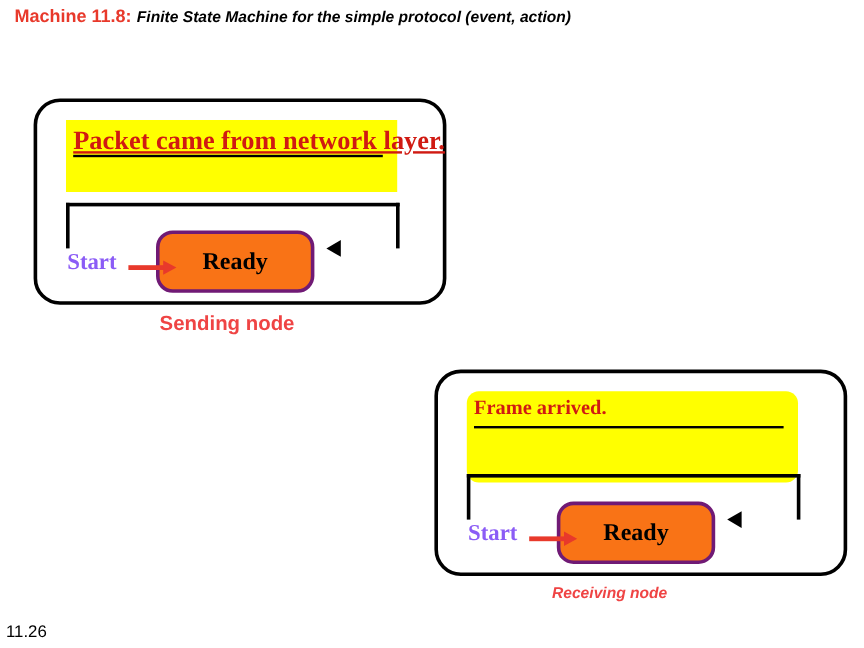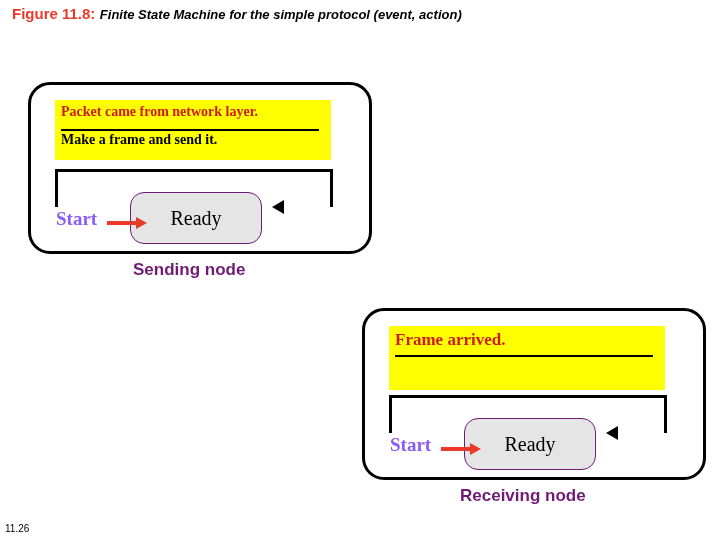--- a/index.html
+++ b/index.html
@@ -93,113 +93,112 @@
     position: absolute;
     width: 0;
     height: 0;
     border-top: 6px solid transparent;
     border-bottom: 6px solid transparent;
     border-left: 11px solid #e8392b;
   }
 
   .state {
     position: absolute;
-    background: #e5e5e5;
-    border: 1px solid #701a75;
+    background: #f97316;
+    border: 3px solid #701a75;
     border-radius: 14px;
     box-sizing: border-box;
     display: flex;
     align-items: center;
     justify-content: center;
     font-family: "Liberation Serif", serif;
-    font-weight: normal;
+    font-weight: bold;
     color: #000000;
   }
 
   .start-label {
     position: absolute;
     font-family: "Liberation Serif", serif;
     font-weight: bold;
     color: #8b5cf6;
     white-space: nowrap;
   }
   .start-arrow-line {
     position: absolute;
     height: 4px;
     background: #e8392b;
   }
 
   .node-caption {
     position: absolute;
     font-family: "Liberation Sans", sans-serif;
     font-weight: bold;
-    color: #701a75;
+    color: #ef4444;
     white-space: nowrap;
   }
 
   
   #sending-node { left: 28px; top: 82px; width: 344px; height: 172px; }
   #sending-node .machine-box { width: 344px; height: 172px; }
   #sending-node .event-box { left: 27px; top: 18px; width: 276px; height: 60px; }
-  #sending-node .event-line { font-size: 14px; }
+  #sending-node .event-line { font-size: 22px; text-decoration: underline; }
   #sending-node .event-top { position: absolute; left: 6px; top: 4px; }
   #sending-node .event-rule { left: 6px; top: 29px; width: 258px; }
   #sending-node .event-bottom { position: absolute; left: 6px; top: 32px; }
   #sending-node .loop { left: 27px; top: 87px; width: 278px; height: 38px; }
   #sending-node .arrowhead-left { left: 244px; top: 118px; }
   #sending-node .state { left: 102px; top: 110px; width: 132px; height: 52px; font-size: 20px; }
   #sending-node .start-label { left: 28px; top: 126px; font-size: 19px; }
   #sending-node .start-arrow-line { left: 79px; top: 139px; width: 30px; }
   #sending-node .arrowhead-right { left: 108px; top: 135px; }
   #sending-node .node-caption { left: 105px; top: 178px; font-size: 17px; }
 
   
   #receiving-node { left: 362px; top: 308px; width: 344px; height: 172px; }
   #receiving-node .machine-box { width: 344px; height: 172px; }
-  #receiving-node .event-box { left: 27px; top: 18px; width: 276px; height: 64px; }
+  #receiving-node .event-box { left: 27px; top: 18px; width: 276px; height: 76px; border-radius: 10px; }
   #receiving-node .event-line { font-size: 17px; }
   #receiving-node .event-top { position: absolute; left: 6px; top: 4px; }
   #receiving-node .event-rule { left: 6px; top: 29px; width: 258px; }
   #receiving-node .event-bottom { position: absolute; left: 6px; top: 32px; }
   #receiving-node .loop { left: 27px; top: 87px; width: 278px; height: 38px; }
   #receiving-node .arrowhead-left { left: 244px; top: 118px; }
   #receiving-node .state { left: 102px; top: 110px; width: 132px; height: 52px; font-size: 20px; }
   #receiving-node .start-label { left: 28px; top: 126px; font-size: 19px; }
   #receiving-node .start-arrow-line { left: 79px; top: 139px; width: 30px; }
   #receiving-node .arrowhead-right { left: 108px; top: 135px; }
-  #receiving-node .node-caption { left: 98px; top: 178px; font-size: 17px; }
+  #receiving-node .node-caption { left: 98px; top: 178px; font-size: 13px; font-style: italic; }
 
   
   #receiving-node .event-bottom { letter-spacing: -0.2px; }
 
   
   #page-number {
     position: absolute;
     left: 5px;
     bottom: 6px;
-    font-size: 10px;
+    font-size: 14px;
     color: #000000;
     font-family: "Liberation Sans", sans-serif;
   }
 </style>
 </head>
 <body>
 
 <div id="title-block">
-  <span class="fig-label">Figure 11.8:</span>
+  <span class="fig-label">Machine 11.8:</span>
   <span class="fig-caption">Finite State Machine  for the simple protocol (event, action)</span>
 </div>
 
 <div class="machine" id="sending-node">
   <div class="machine-box"></div>
 
   <div class="event-box">
     <div class="event-line event-top">Packet came from network layer.</div>
     <div class="event-rule"></div>
-    <div class="event-line event-bottom">Make a frame and send it.</div>
   </div>
 
   <div class="loop"></div>
   <div class="arrowhead-left"></div>
 
   <div class="state">Ready</div>
 
   <div class="start-label">Start</div>
   <div class="start-arrow-line"></div>
   <div class="arrowhead-right"></div>

